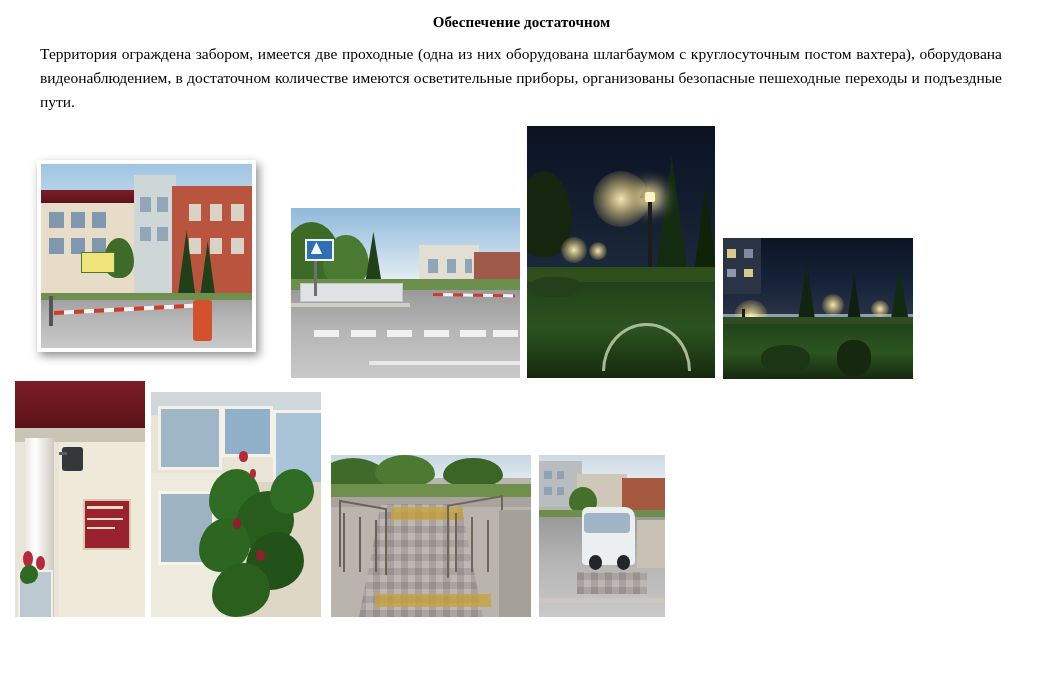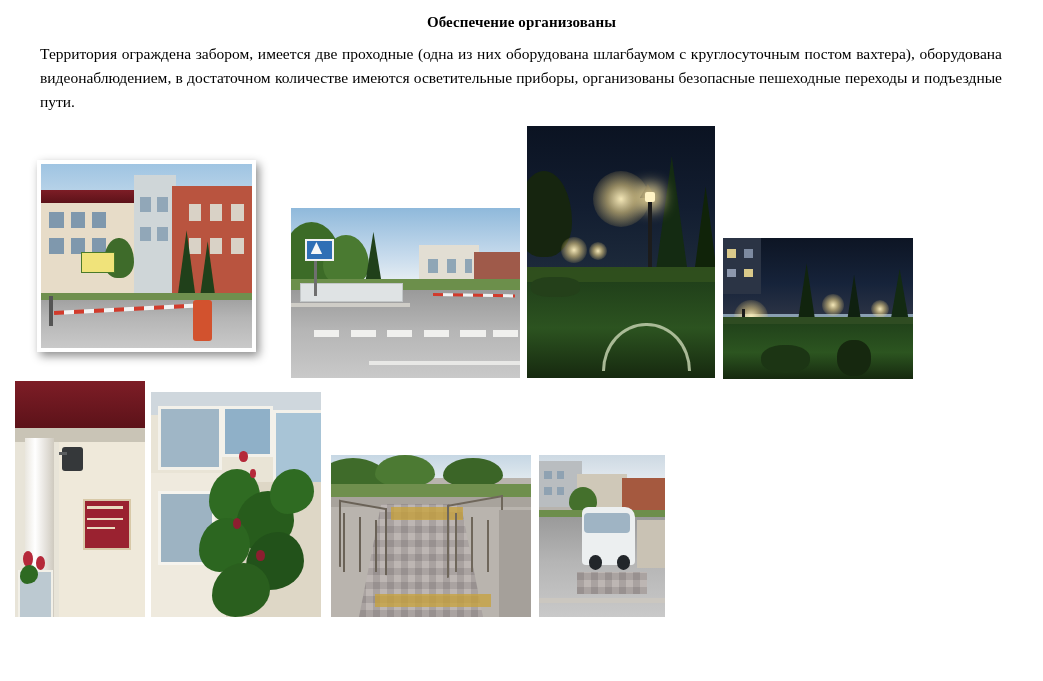--- a/index.html
+++ b/index.html
@@ -159,21 +159,21 @@
     position: absolute;
     background: #b5293a;
     border-radius: 50%;
   }
 </style>
 </head>
 <body style="background: rgb(255, 255, 255); color: rgb(0, 0, 0);">
 
 <div class="page">
 
-  <div class="doc-title">Обеспечение организованы</div>
+  <div class="doc-title">Обеспечение достаточном</div>
 
   <div class="doc-paragraph">Территория ограждена забором, имеется две проходные (одна из них оборудована шлагбаумом с круглосуточным постом вахтера), оборудована видеонаблюдением, в достаточном количестве имеются осветительные  приборы, организованы безопасные пешеходные переходы и подъездные пути.</div>
 
   <div class="gallery">
 
     <div class="photo shadowed" style="left:37px; top:160px; width:219px; height:192px;" title="Проходная с шлагбаумом у административного корпуса" aria-label="Проходная с шлагбаумом у административного корпуса">
       <div class="ph-inner">
         <div class="sky-day" style="height:46%;"></div>
         <div class="bld" style="left:-2px; top:16%; width:46%; height:56%; background:#e7dcc8;"></div>
         <div class="canopy-red" style="left:-2px; top:14%; width:48%; height:7%;"></div>

